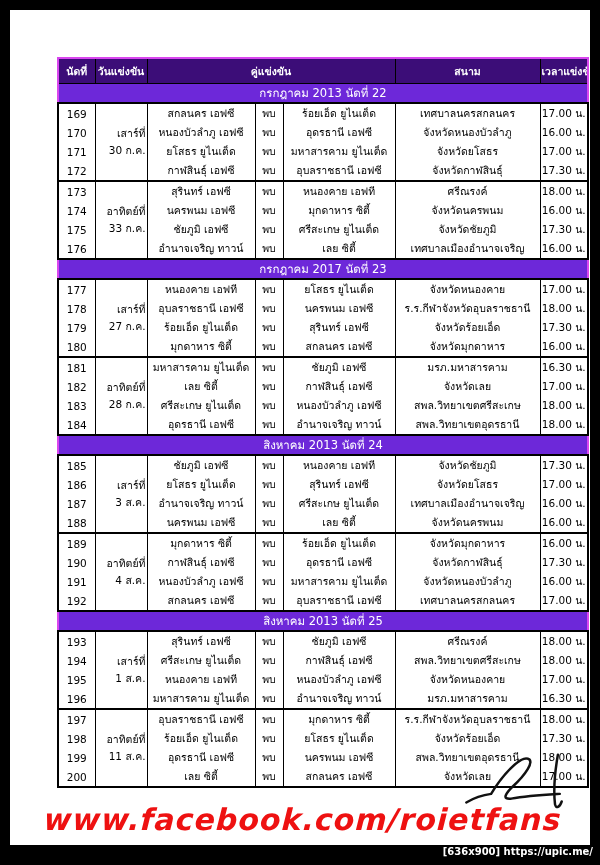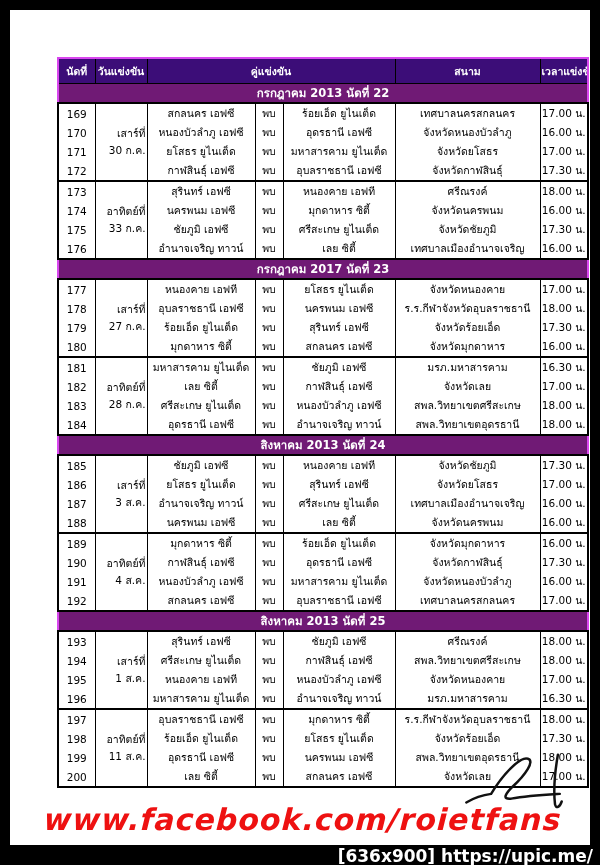--- a/index.html
+++ b/index.html
@@ -32,23 +32,23 @@
   }
   thead th {
     background:#3c0d78;
     color:#fff;
     font-weight:bold;
     font-size:10.5px;
     height:24px;
     border:1px solid #000;
   }
   td.band {
-    background:#701a75;
+    background:#6d28d9;
     color:#fff;
-    font-weight:bold;
+    font-weight:normal;
     font-size:11.5px;
     height:17px;
     border:1px solid #000;
   }
   tbody.group { border:2px solid #000; }
   tbody.group td {
     border-left:1px solid #000;
     border-right:1px solid #000;
     font-size:10.5px;
     color:#000;
@@ -68,21 +68,21 @@
   }
   .signature {
     position:absolute;
     left:462px; top:750px;
     width:125px; height:62px;
   }
   .upic-caption {
     position:absolute;
     right:7px; top:846px;
     color:#ffffff;
-    font-size:17px;
+    font-size:10px;
     font-weight:bold;
     white-space:nowrap;
   }
 </style>
 </head>
 <body>
 
 <div class="page">
   <table class="schedule">
     <colgroup>

